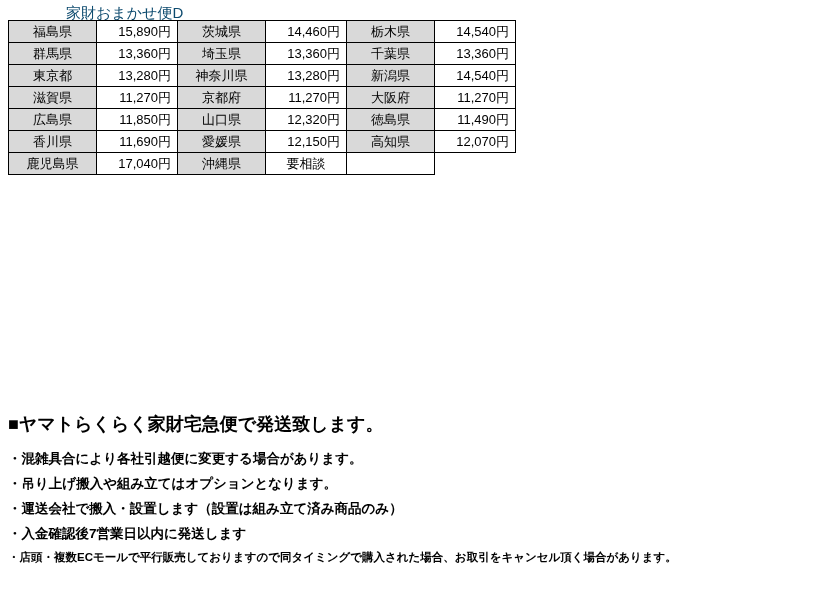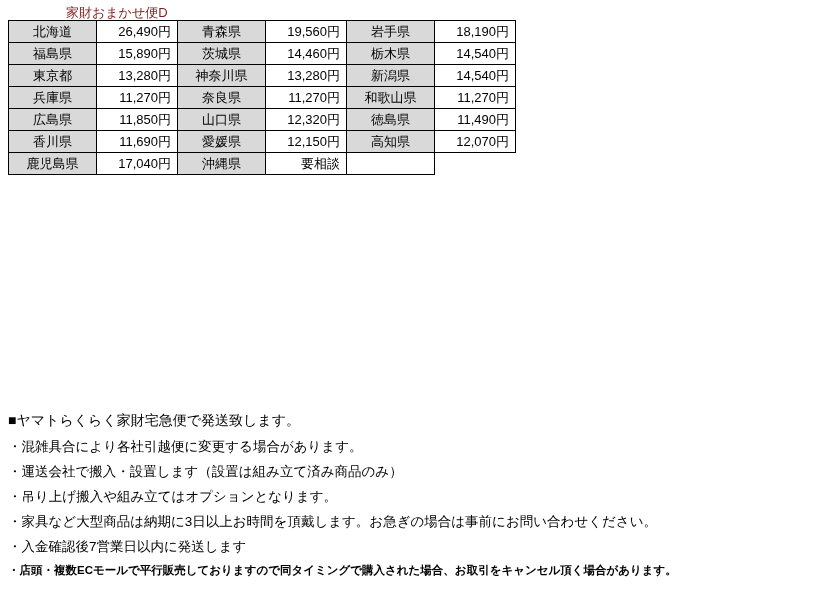--- a/index.html
+++ b/index.html
@@ -17,22 +17,22 @@
   }
   .page {
     position: relative;
     width: 822px;
     height: 595px;
   }
   .title {
     position: absolute;
     left: 66px;
     top: 4px;
-    font-size: 13px;
-    color: #7f1d1d;
+    font-size: 15px;
+    color: #0c4a6e;
     font-weight: normal;
     white-space: nowrap;
   }
   .rate-table {
     position: absolute;
     left: 8px;
     top: 20px;
     border-collapse: collapse;
     table-layout: fixed;
     width: 508px;
@@ -62,28 +62,28 @@
     background: #ffffff;
     border: none !important;
   }
   .notes {
     position: absolute;
     left: 8px;
     top: 412px;
     width: 800px;
   }
   .note-head {
-    font-size: 14px;
-    font-weight: normal;
-    margin: 0 0 8px 0;
+    font-size: 18px;
+    font-weight: bold;
+    margin: 0 0 14px 0;
     letter-spacing: 0px;
   }
   .note-line {
     font-size: 13.5px;
-    font-weight: normal;
+    font-weight: bold;
     margin: 0 0 7px 0;
     letter-spacing: 0px;
     white-space: nowrap;
   }
   .note-line-small {
     font-size: 11.5px;
     font-weight: bold;
     margin: 4px 0 0 0;
     white-space: nowrap;
   }
@@ -91,49 +91,49 @@
 </head>
 <body>
 
 <div class="page">
 
   <div class="title">家財おまかせ便D</div>
 
   <table class="rate-table">
     <tbody>
         <tr>
-          <td class="cell-pref">北海道</td>
-          <td class="cell-price">26,490円</td>
-          <td class="cell-pref">青森県</td>
-          <td class="cell-price">19,560円</td>
-          <td class="cell-pref">岩手県</td>
-          <td class="cell-price">18,190円</td>
-        </tr>
-        <tr>
           <td class="cell-pref">福島県</td>
           <td class="cell-price">15,890円</td>
           <td class="cell-pref">茨城県</td>
           <td class="cell-price">14,460円</td>
           <td class="cell-pref">栃木県</td>
           <td class="cell-price">14,540円</td>
+        </tr>
+        <tr>
+          <td class="cell-pref">群馬県</td>
+          <td class="cell-price">13,360円</td>
+          <td class="cell-pref">埼玉県</td>
+          <td class="cell-price">13,360円</td>
+          <td class="cell-pref">千葉県</td>
+          <td class="cell-price">13,360円</td>
         </tr>
         <tr>
           <td class="cell-pref">東京都</td>
           <td class="cell-price">13,280円</td>
           <td class="cell-pref">神奈川県</td>
           <td class="cell-price">13,280円</td>
           <td class="cell-pref">新潟県</td>
           <td class="cell-price">14,540円</td>
         </tr>
         <tr>
-          <td class="cell-pref">兵庫県</td>
+          <td class="cell-pref">滋賀県</td>
           <td class="cell-price">11,270円</td>
-          <td class="cell-pref">奈良県</td>
+          <td class="cell-pref">京都府</td>
           <td class="cell-price">11,270円</td>
-          <td class="cell-pref">和歌山県</td>
+          <td class="cell-pref">大阪府</td>
           <td class="cell-price">11,270円</td>
         </tr>
         <tr>
           <td class="cell-pref">広島県</td>
           <td class="cell-price">11,850円</td>
           <td class="cell-pref">山口県</td>
           <td class="cell-price">12,320円</td>
           <td class="cell-pref">徳島県</td>
           <td class="cell-price">11,490円</td>
         </tr>
@@ -142,32 +142,31 @@
           <td class="cell-price">11,690円</td>
           <td class="cell-pref">愛媛県</td>
           <td class="cell-price">12,150円</td>
           <td class="cell-pref">高知県</td>
           <td class="cell-price">12,070円</td>
         </tr>
         <tr>
           <td class="cell-pref">鹿児島県</td>
           <td class="cell-price">17,040円</td>
           <td class="cell-pref">沖縄県</td>
-          <td class="cell-price" style="text-align: right;">要相談</td>
+          <td class="cell-price" style="text-align: center;">要相談</td>
           <td class="cell-empty"></td>
           <td class="cell-blank"></td>
         </tr>
       </tbody>
   </table>
 
   <div class="notes">
     <p class="note-head">■ヤマトらくらく家財宅急便で発送致します。</p>
     <div>
         <p class="note-line">・混雑具合により各社引越便に変更する場合があります。</p>
+        <p class="note-line">・吊り上げ搬入や組み立てはオプションとなります。</p>
         <p class="note-line">・運送会社で搬入・設置します（設置は組み立て済み商品のみ）</p>
-        <p class="note-line">・吊り上げ搬入や組み立てはオプションとなります。</p>
-        <p class="note-line">・家具など大型商品は納期に3日以上お時間を頂戴します。お急ぎの場合は事前にお問い合わせください。</p>
         <p class="note-line">・入金確認後7営業日以内に発送します</p>
       </div>
     <p class="note-line-small">・店頭・複数ECモールで平行販売しておりますので同タイミングで購入された場合、お取引をキャンセル頂く場合があります。</p>
   </div>
 
 </div>
 
 </body></html>

